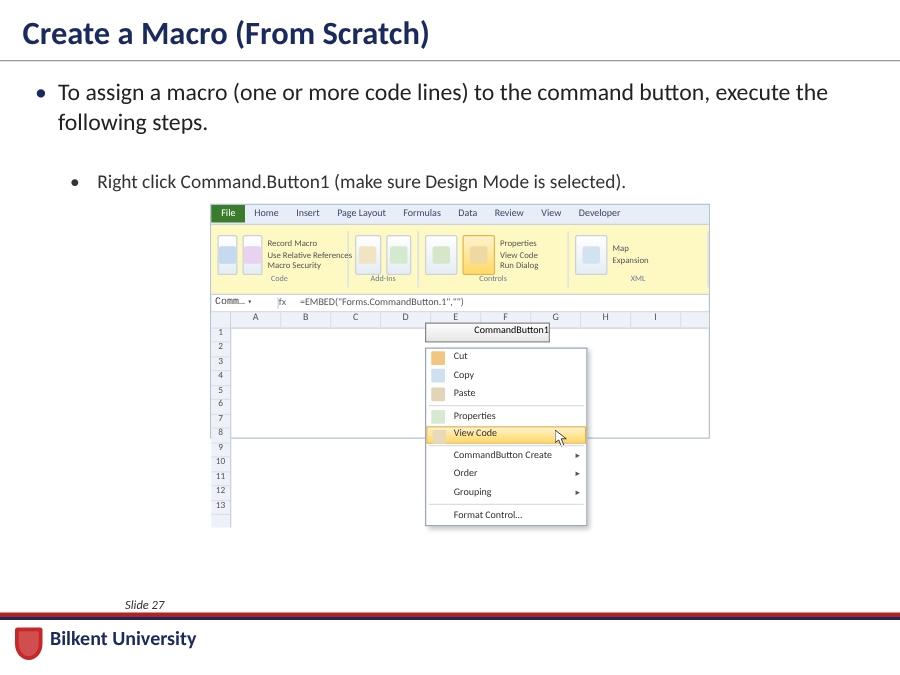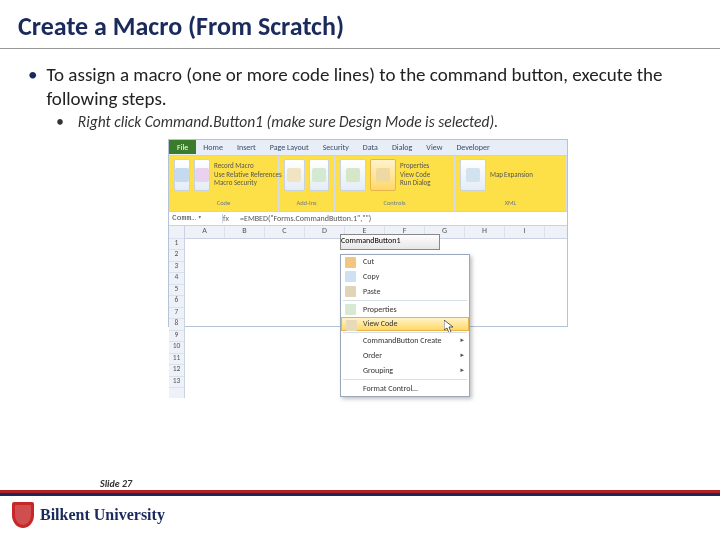--- a/index.html
+++ b/index.html
@@ -9,63 +9,63 @@
     background: #fff; color: #000;
     position: relative; overflow: hidden;
   }
   .title {
     font-size: 26px; font-weight: bold; color: #1a2a5c;
     padding: 10px 18px 6px;
     border-bottom: 1px solid #999;
     margin-bottom: 14px;
   }
   .content { padding: 0 28px; }
-  .bullet-l1 { display: flex; gap: 9px; font-size: 19px; color: #222; line-height: 1.28; margin-bottom: 0; }
+  .bullet-l1 { display: flex; gap: 9px; font-size: 19px; color: #222; line-height: 1.28; margin-bottom: 24px; }
   .bullet-l1::before { content: "•"; color: #1a2a5c; font-size: 19px; }
-  .bullet-l2 { display: flex; gap: 14px; font-size: 15.5px; color: #333; margin-left: 28px; margin-bottom: 3px; font-style: italic; }
+  .bullet-l2 { display: flex; gap: 14px; font-size: 15.5px; color: #333; margin-left: 28px; margin-bottom: 3px; }
   .bullet-l2::before { content: "•"; }
   .screenshot {
     margin: 8px auto 0 140px;
     width: 400px; height: 188px;
     border: 1px solid #b5c3d6;
     font-size: 9px; line-height: 1.1;
     position: relative; background: #fff;
   }
   .ribbon-top { display: flex; height: 16px; align-items: center; background: #e8eef7; border-bottom: 1px solid #c8d2e0; }
   .file-tab { background: #3b7b2c; color: #fff; padding: 2px 8px; font-size: 8px; height: 14px; display: flex; align-items: center; }
   .rtab { padding: 2px 7px; font-size: 8px; color: #3a4a6a; }
-  .ribbon-body { height: 56px; background: #fde047; border-bottom: 1px solid #c8d2e0; display: flex; }
+  .ribbon-body { height: 56px; background: #fef9c3; border-bottom: 1px solid #c8d2e0; display: flex; align-items: center; }
   .rgroup { border-right: 1px solid #d4dde9; padding: 3px 5px; display: flex; flex-direction: column; }
   .rgroup-row { display: flex; gap: 4px; align-items: center; }
   .big-btn { width: 26px; height: 32px; background: linear-gradient(#fff,#e4ecf5); border: 1px solid #c8d2e0; border-radius: 2px; display: flex; align-items: center; justify-content: center; position: relative; }
   .big-btn.highlight { background: linear-gradient(#fff3cc,#ffd966); border-color: #e6b34d; }
   .btn-icon { width: 14px; height: 14px; border-radius: 2px; }
   .small-line { font-size: 7px; color: #555; white-space: nowrap; }
   .grp-label { font-size: 6.5px; color: #6a7a90; text-align: center; margin-top: auto; }
   .formula-bar { display: flex; height: 14px; align-items: center; border-bottom: 1px solid #c8d2e0; font-size: 8px; }
   .namebox { width: 54px; border-right: 1px solid #c8d2e0; padding-left: 3px; color: #444; display:flex; align-items:center; gap:2px;font-family:Liberation Mono, monospace; }
   .fx { width: 14px; text-align: left; color: #666; }
   .fbar-text { color: #555; padding-left: 3px; }
   .grid-area { display: flex; height: 172px; }
   .rowhdrs { width: 16px; background: #eef2f8; border-right: 1px solid #c8d2e0; }
   .rowhdrs div { height: 11.5px; border-bottom: 1px solid #d9e1ec; font-size: 7.5px; color: #555; text-align: center; }
   .colhdrs { height: 13px; background: #eef2f8; border-bottom: 1px solid #c8d2e0; display: flex; }
   .colhdrs div { width: 40px; border-right: 1px solid #d9e1ec; font-size: 8px; color: #555; text-align: center; }
   .gridcells { position: relative; flex: 1; }
-  .cmd-btn { position: absolute; left: 155px; top: 8px; width: 100px; height: 16px; background: linear-gradient(#fdfdfd,#e6e6e6); border: 1px solid #888; font-size: 8px; text-align: left; padding-top: 1px; }
+  .cmd-btn { position: absolute; left: 155px; top: 8px; width: 100px; height: 16px; background: linear-gradient(#fdfdfd,#e6e6e6); border: 1px solid #888; font-size: 8px; text-align: right; padding-top: 1px; }
   .ctx-menu { position: absolute; left: 155px; top: 28px; width: 130px; background: #fff; border: 1px solid #9aa7b8; box-shadow: 2px 2px 4px rgba(0,0,0,.25); font-size: 8px; }
   .ctx-menu > div { padding: 2.5px 6px 2.5px 22px; border-bottom: 1px solid transparent; color: #333; position: relative; white-space: nowrap; }
   .ctx-menu > div.sep { height: 1px; background: #d8dee8; padding: 0; margin: 1px 2px; }
   .ctx-menu > div.hl { background: linear-gradient(#fff3cc,#ffd966); border: 1px solid #e6b34d; padding: 1.5px 5px 1.5px 21px; }
   .ctx-menu .arrow::after { content: "▸"; position: absolute; right: 5px; font-size: 7px; color: #555; }
   .ctx-icon { position:absolute; left:4px; top:2px; width:11px; height:11px; border-radius:1px; }
   .cursor { position: absolute; width: 10px; height: 14px; left: 102px; top: 2px; }
   .footer-stripe { position: absolute; bottom: 44px; left: 0; right: 0; height: 6px; background: linear-gradient(#b32222 0,#b32222 55%,#1a2a5c 55%,#1a2a5c 100%); }
-  .slide-num { position: absolute; bottom: 50px; left: 100px; font-size: 10px; font-style: italic; color: #333; font-weight: bold; }
-  .logo { position: absolute; bottom: 12px; left: 12px; display: flex; align-items: center; gap: 6px; font-family: Liberation Serif, serif; }
+  .slide-num { position: absolute; bottom: 50px; left: 100px; font-size: 10px; font-style: italic; color: #333; }
+  .logo { position: absolute; bottom: 12px; left: 12px; display: flex; gap: 6px; }
   .shield { width: 22px; height: 26px; background: #c62828; border-radius: 2px 2px 50% 50%; position: relative; }
   .shield::after { content:""; position:absolute; inset:3px; background:#fff; border-radius:1px 1px 50% 50%; opacity:.18; }
   .logo-text { font-size: 16px; font-weight: bold; color: #1a2a5c; }
 </style>
 </head>
 <body>
 
 <div class="title">Create a Macro (From Scratch)</div>
 
 <div class="content">
@@ -75,23 +75,23 @@
   <div class="bullet-l2">
       <span>Right click Command.Button1 (make sure Design Mode is selected).</span>
     </div>
 
   <div class="screenshot">
     <div class="ribbon-top">
       <div class="file-tab">File</div>
       <div class="rtab">Home</div>
       <div class="rtab">Insert</div>
       <div class="rtab">Page Layout</div>
-      <div class="rtab">Security</div>
+      <div class="rtab">Formulas</div>
       <div class="rtab">Data</div>
-      <div class="rtab">Dialog</div>
+      <div class="rtab">Review</div>
       <div class="rtab">View</div>
       <div class="rtab">Developer</div>
     </div>
 
     <div class="ribbon-body">
       <div class="rgroup" style="width:110px">
         <div class="rgroup-row">
           <div class="big-btn">
               <div class="btn-icon" style="background:#c5d9ef"></div>
             </div>
@@ -131,21 +131,21 @@
             <span class="small-line">Run Dialog</span>
           </div>
         </div>
         <div class="grp-label">Controls</div>
       </div>
       <div class="rgroup" style="flex:1">
         <div class="rgroup-row">
           <div class="big-btn">
               <div class="btn-icon" style="background:#d3e2ef"></div>
             </div>
-          <div style="display:flex;flex-direction:row;gap:1px">
+          <div style="display:flex;flex-direction:column;gap:1px">
             <span class="small-line">Map</span>
             <span class="small-line">Expansion</span>
           </div>
         </div>
         <div class="grp-label">XML</div>
       </div>
     </div>
 
     <div class="formula-bar">
       <div class="namebox">

